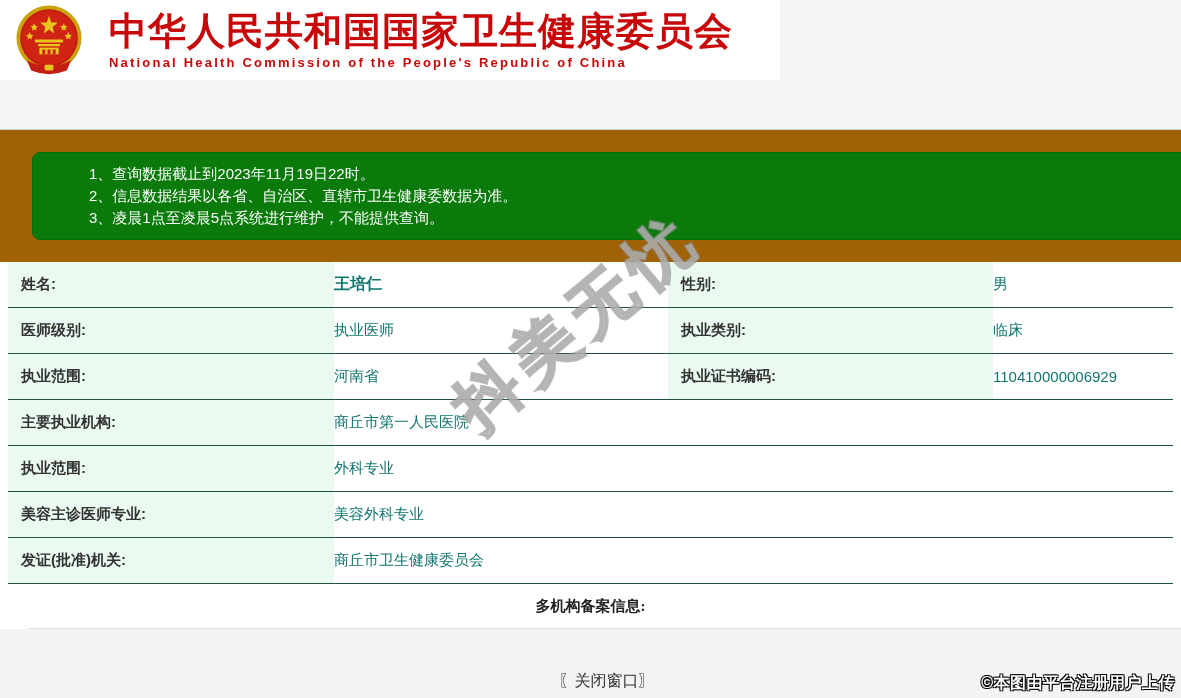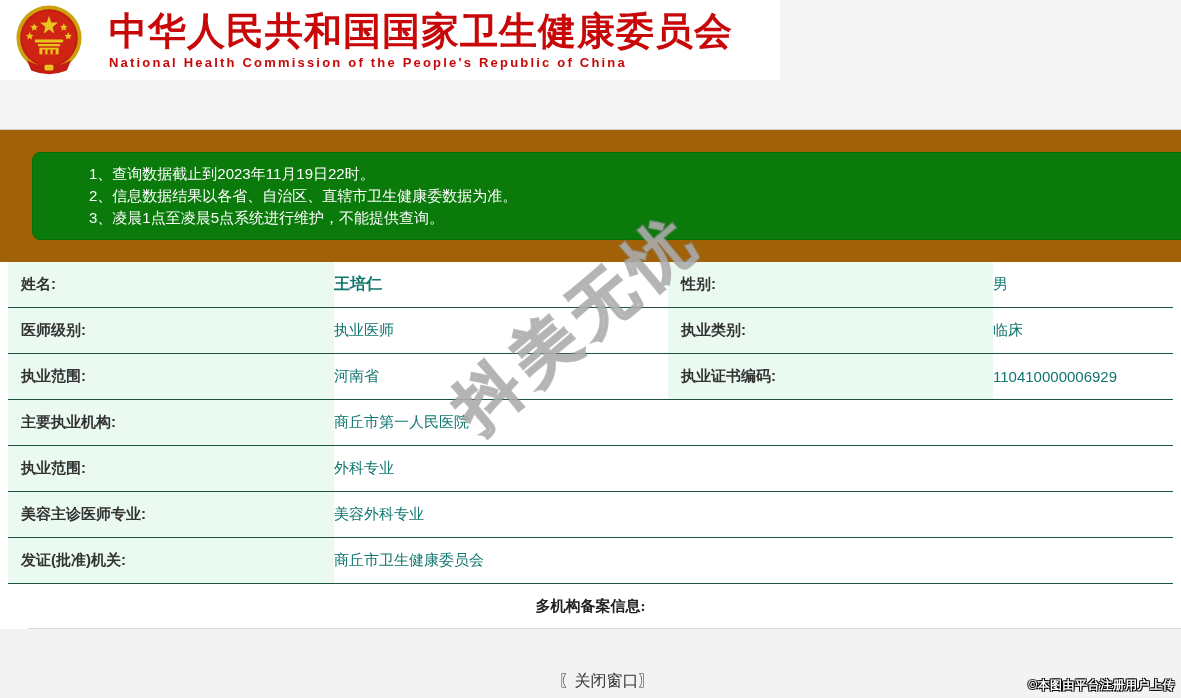--- a/index.html
+++ b/index.html
@@ -62,21 +62,21 @@
   .footer {
     height:69px; background:#f3f3f3; position:relative;
     display:flex; justify-content:center; align-items:flex-end;
     padding-bottom:6px;
   }
   .close-link {
     font-size:16px; color:#333; text-decoration:none; cursor:pointer;margin-left:32px;
   }
   .credit {
     position:absolute; right:6px; bottom:4px;
-    font-size:12px; font-weight:bold; color:#ffffff; letter-spacing:0.5px;
+    font-size:16px; font-weight:bold; color:#ffffff; letter-spacing:0.5px;
     text-shadow:-1px -1px 0 #000, 1px -1px 0 #000, -1px 1px 0 #000, 1px 1px 0 #000;
   }
 
   
   .watermark {
     position:absolute; left:397px; top:277px; width:360px; height:90px;
     display:flex; align-items:center; justify-content:center;
     transform:rotate(-40deg);
     font-size:64px; font-weight:bold; letter-spacing:10px; white-space:nowrap;
     color:rgba(255,255,255,0.62);

